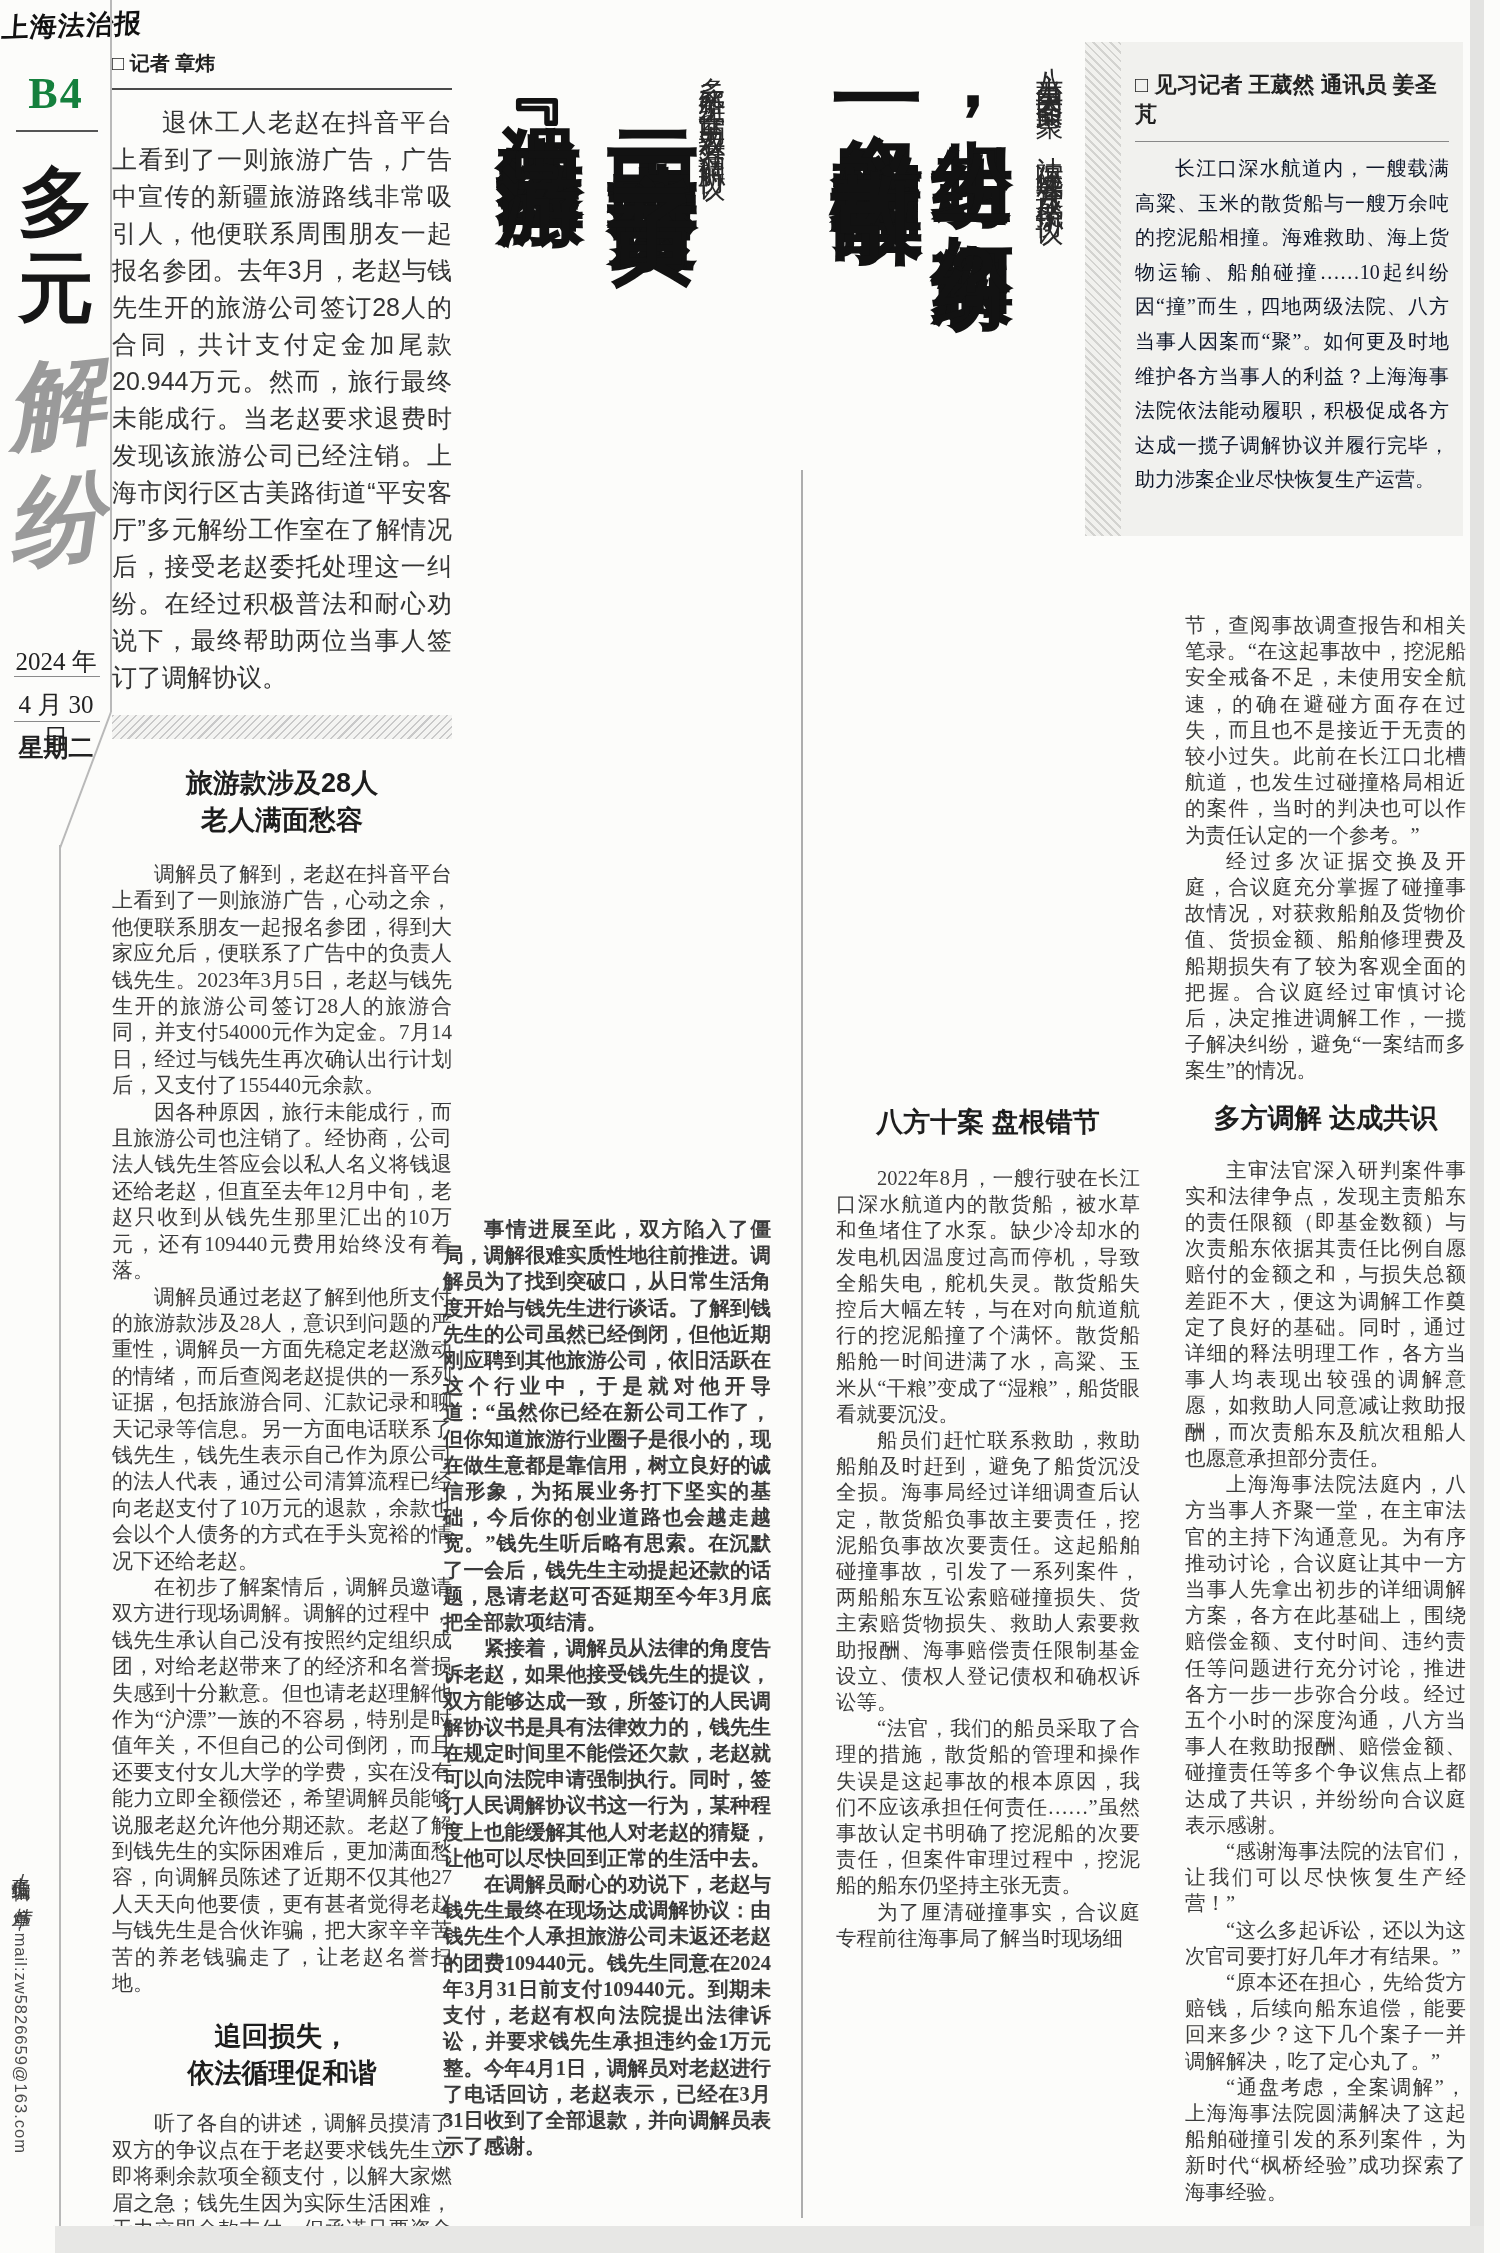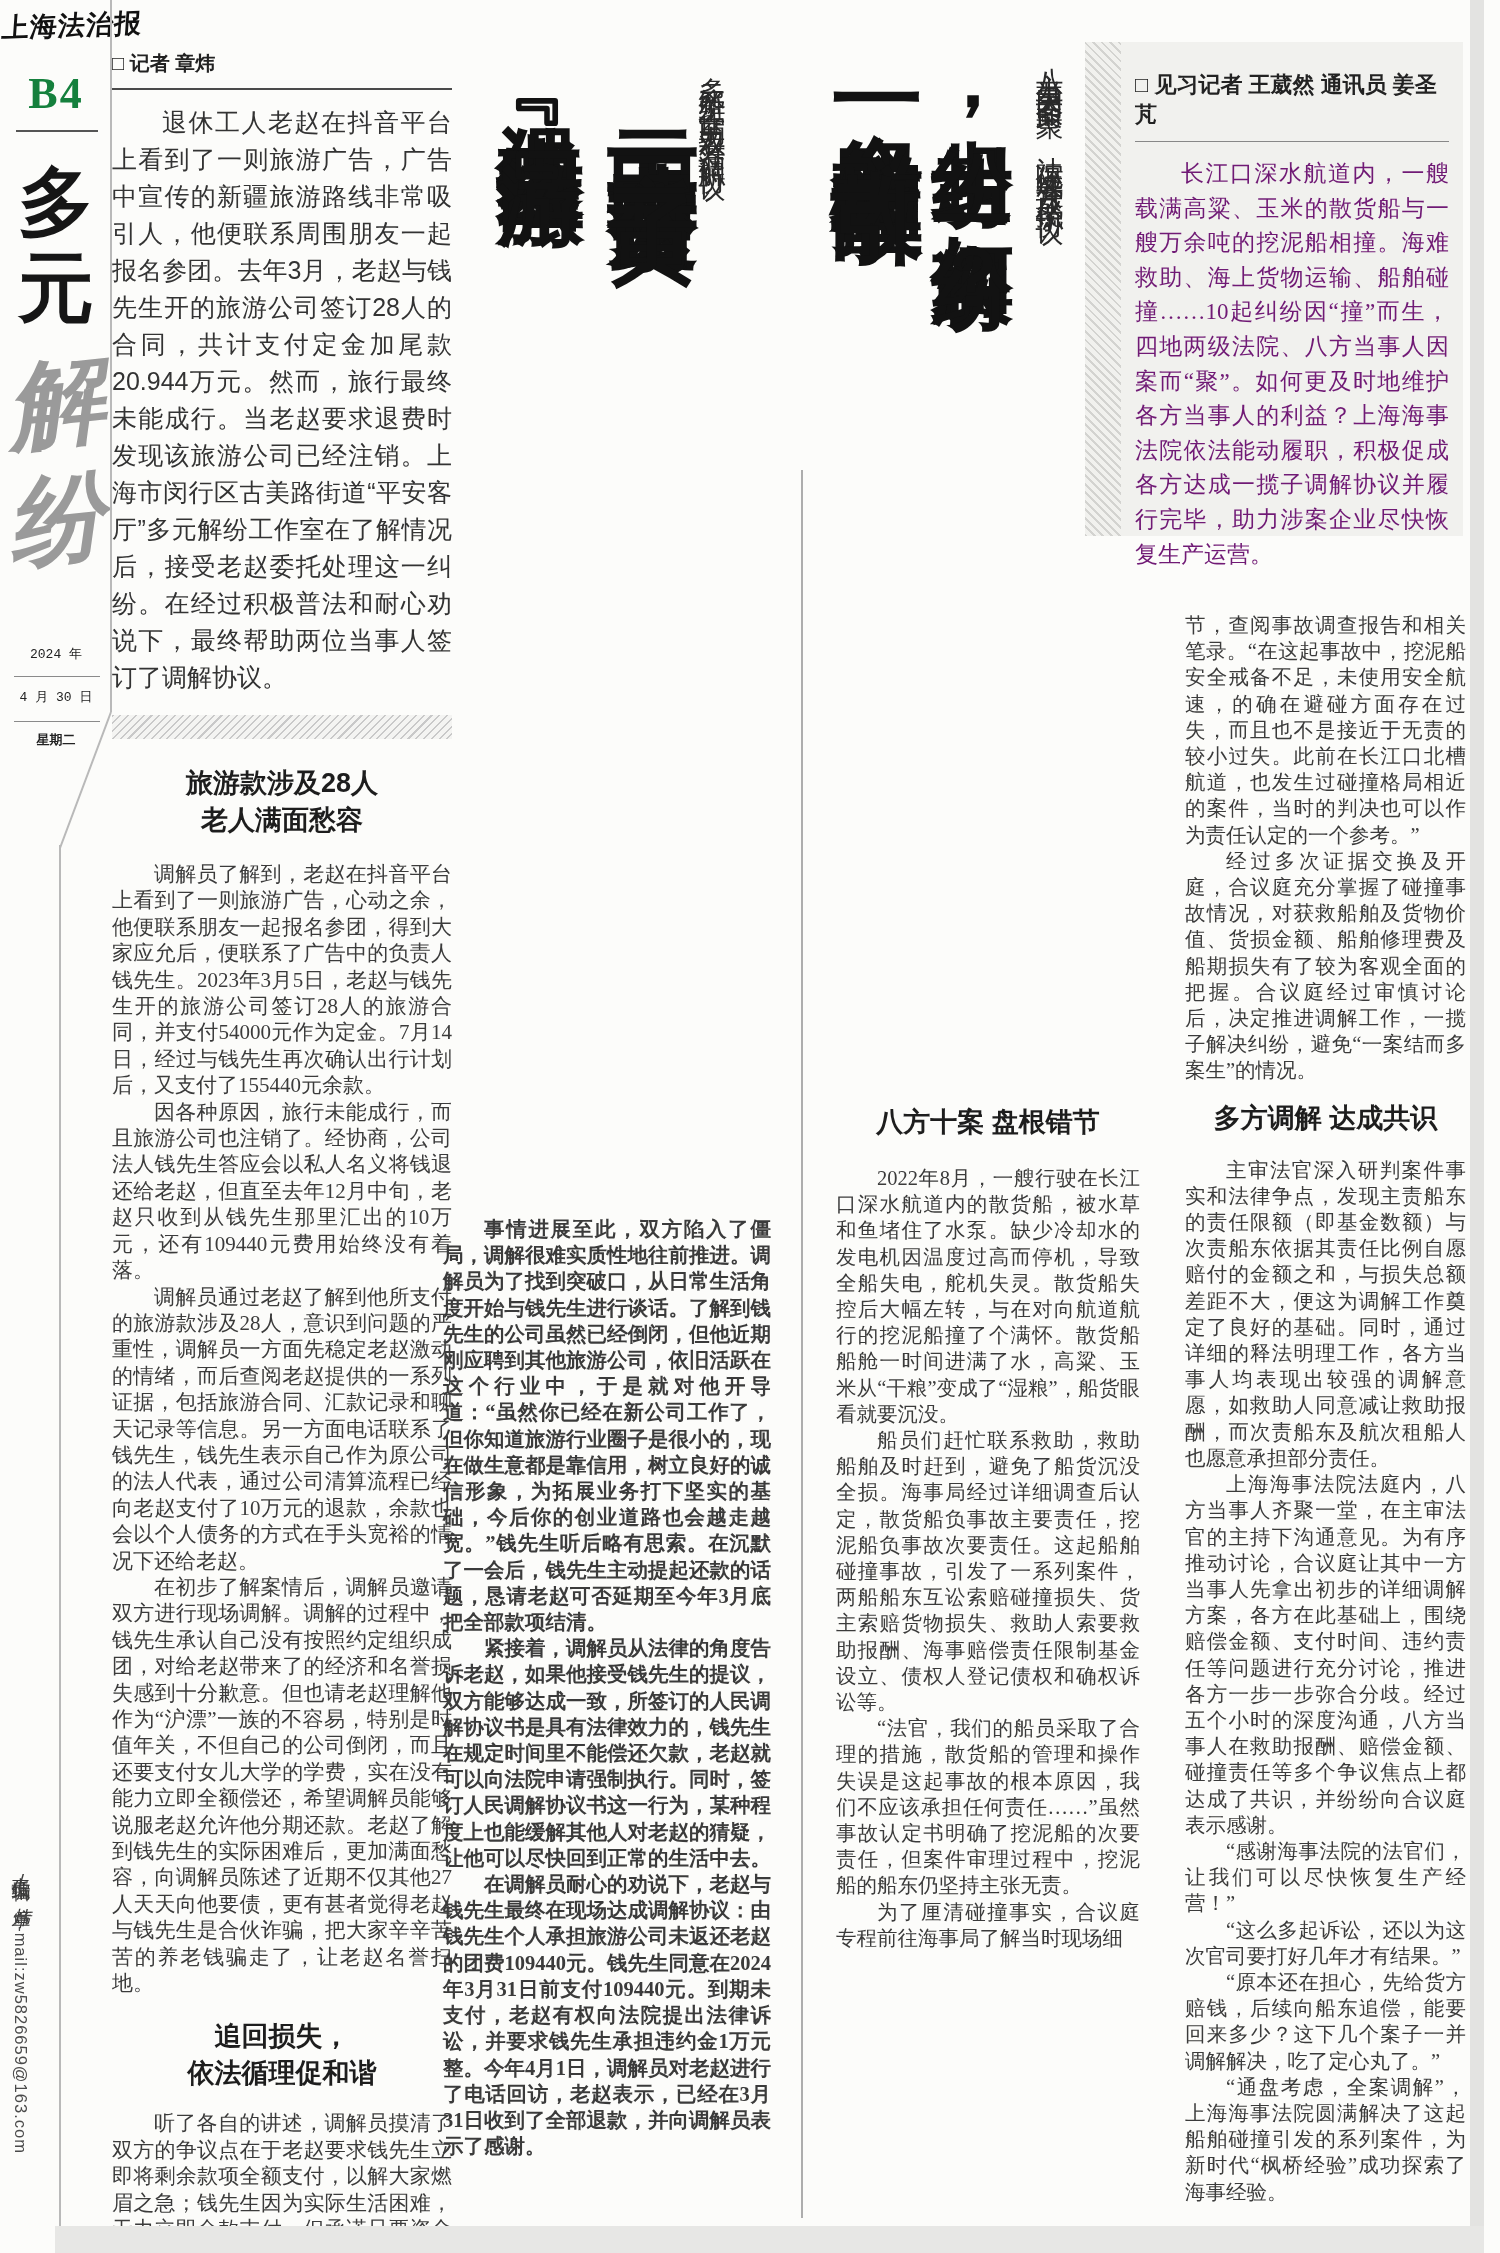--- a/index.html
+++ b/index.html
@@ -11,21 +11,21 @@
   #masthead{left:0;top:0;width:112px;height:800px;text-align:center;}
   .paper-logo{left:2px;top:8px;width:108px;font-family:"Liberation Serif",serif;font-weight:900;
               font-size:27px;letter-spacing:1px;color:#111;transform:skewX(-6deg) rotate(-2deg);white-space:nowrap;}
   .page-no{left:0;top:68px;width:112px;font-size:44px;font-weight:700;color:#15803d;letter-spacing:2px;}
   .page-no-rule{left:16px;top:130px;width:82px;height:2px;background:#555;}
   .sec-char{left:0;width:112px;font-family:"Liberation Sans",sans-serif;font-weight:900;color:#161616;font-size:76px;line-height:80px;}
   .sec-char.c1{top:162px;} .sec-char.c2{top:248px;}
   .sec-script{left:0;width:112px;font-weight:700;color:#9a9a9a;font-size:96px;line-height:104px;
               font-style:italic;transform:rotate(-6deg);}
   .sec-script.c3{top:352px;} .sec-script.c4{top:468px;}
-  .m-date{left:6px;width:100px;font-size:13px;color:#222;font-family:Liberation Mono, monospace;}
+  .m-date{left:6px;width:100px;font-size:25px;color:#222;font-family:Liberation Serif, serif;}
   .m-rule{left:14px;width:86px;height:1px;background:#8a8a8a;}
   .d1{top:645px;} .r1{top:676px;} .d2{top:688px;} .r2{top:721px;}
   .weekday{top:731px;font-weight:700;}
 
   
   .vline{background:#b9b9b9;width:2px;}
   .diag-svg{left:58px;top:712px;width:56px;height:136px;}
 
   
   .byline{font-family:"Liberation Sans",sans-serif;font-size:20px;font-weight:700;color:#222;
@@ -59,21 +59,21 @@
   #h2-main{left:917px;top:74px;height:990px;font-size:82px;letter-spacing:3px;}
   #h2-kicker{left:1030px;top:46px;height:880px;font-size:28px;letter-spacing:5px;}
 
   
   #divider-art{left:801px;top:470px;height:1748px;width:1.5px;background:#adadad;}
   #box2{left:1085px;top:42px;width:378px;height:494px;background:#f1f1ee;}
   #box2 .hatchside{position:absolute;left:0;top:0;bottom:0;width:36px;
         background:repeating-linear-gradient(45deg,#d3d3d0 0 2px,#f1f1ee 2px 6px);}
   #box2 .boxinner{position:absolute;left:50px;top:28px;right:14px;}
   #box2 .byline{font-size:22px;border-bottom:1.5px solid #888;}
-  #box2 .boxtext{font-size:23px;line-height:34.6px;color:#701a75;text-align:justify;text-indent:2em;margin-top:15px;}
+  #box2 .boxtext{font-size:20px;line-height:34.6px;color:#0f172a;text-align:justify;text-indent:2em;margin-top:9px;}
 
   #colA{left:836px;top:1104px;width:304px;}
   #colA p{font-size:20.5px;line-height:26.2px;}
   #colA .subhead{margin-bottom:24px;}
 
   #colB{left:1185px;top:612px;width:281px;}
   #colB p{font-size:20.5px;line-height:26.2px;}
   #colB .subhead{margin:16px 0 20px 0;}
 
   

